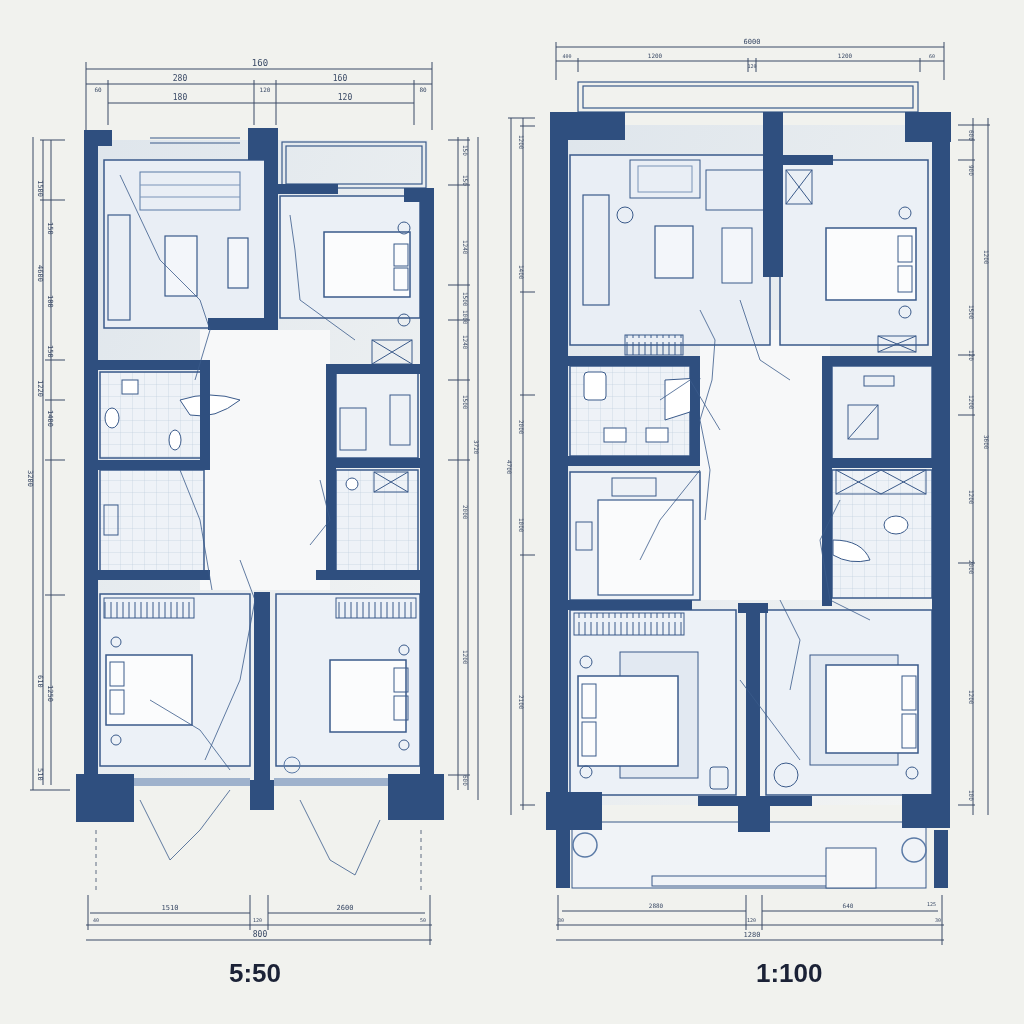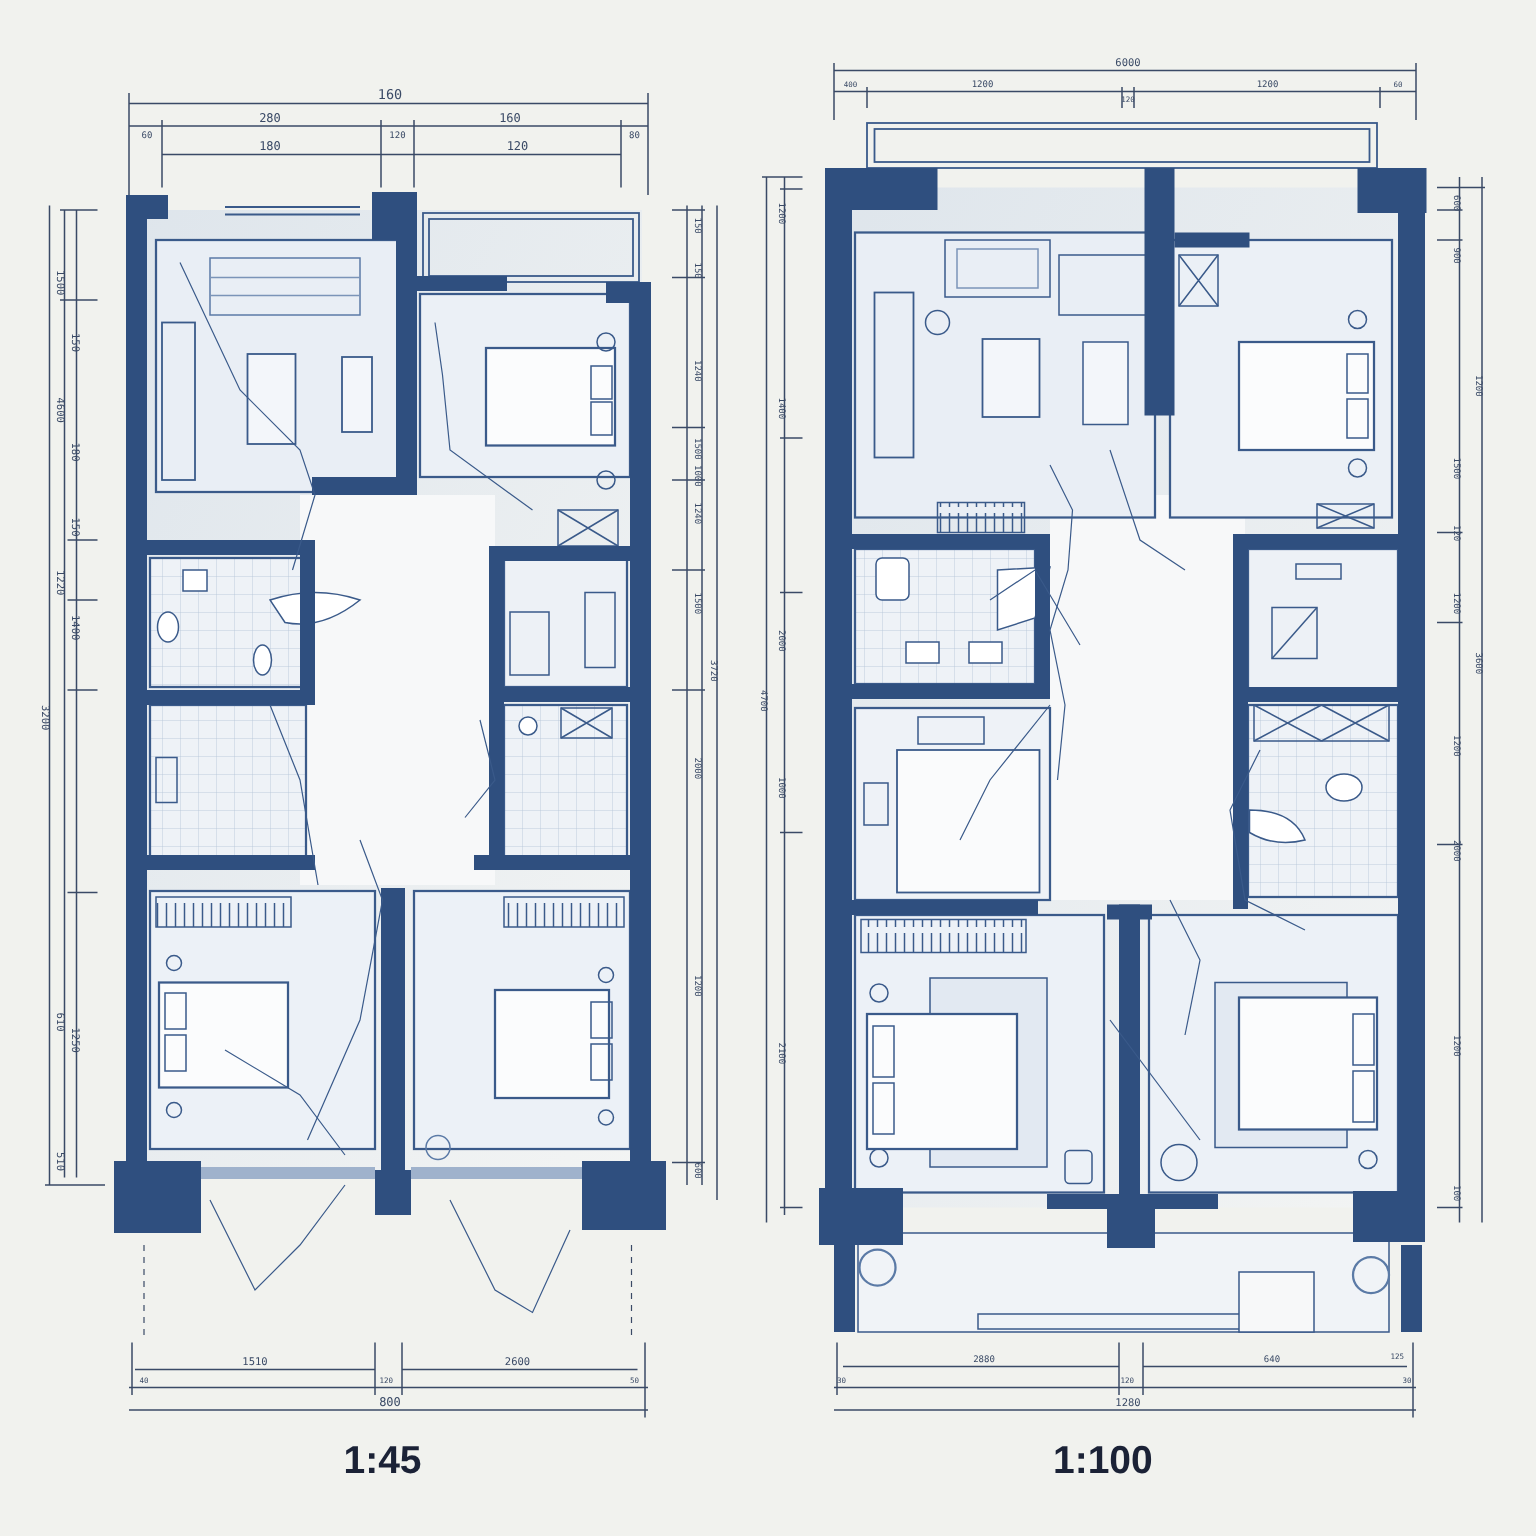--- a/index.html
+++ b/index.html
@@ -433,14 +433,14 @@
       <path d="M660 400 L690 380 L720 430"></path>
       <path d="M700 470 L660 520 L640 560"></path>
       <path d="M840 500 L820 540 L830 600 L870 620"></path>
       <path d="M780 600 L800 640 L790 690"></path>
       <path d="M740 680 L770 720 L800 760"></path>
     </g>
   </g>
 </svg>
 </div>
 
-<div class="scale-label" style="left:229px;">1:45</div>
-<div class="scale-label" style="left:702px;text-align:center;">1:100</div>
+<div class="scale-label" style="left:229px;">5:50</div>
+<div class="scale-label" style="left:756px;text-align:center;">1:100</div>
 
 </body></html>

